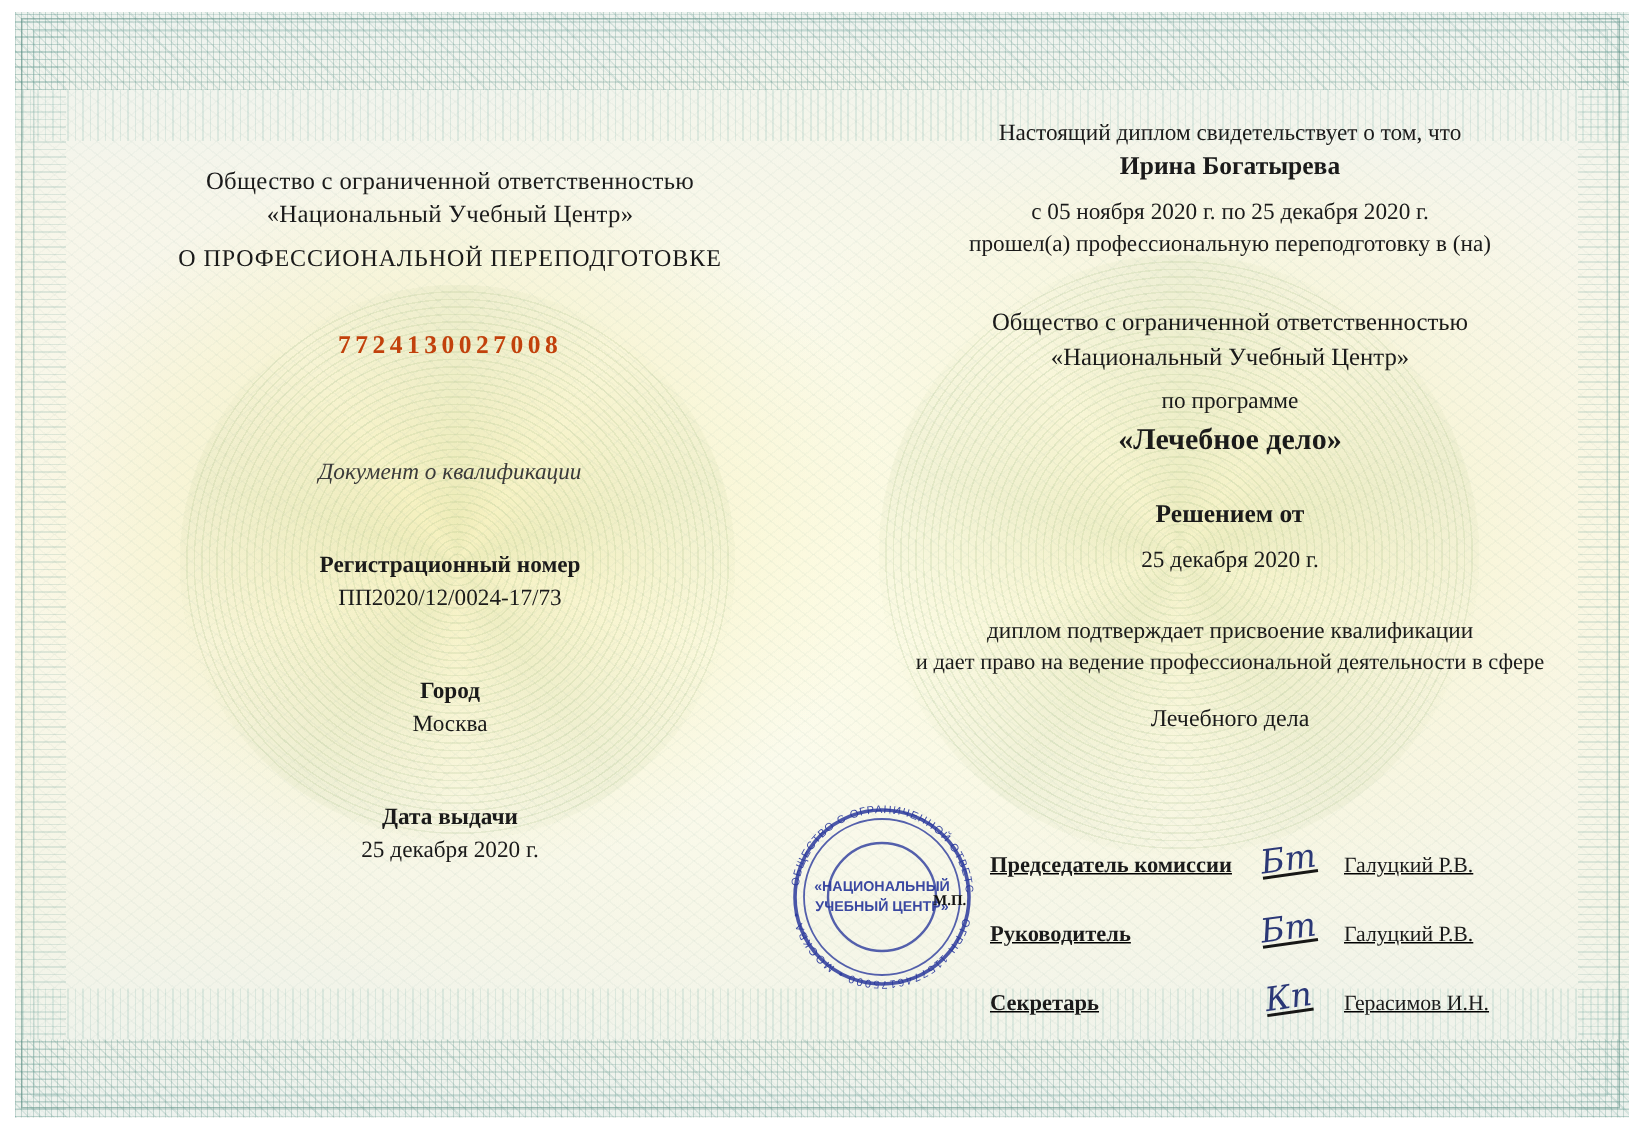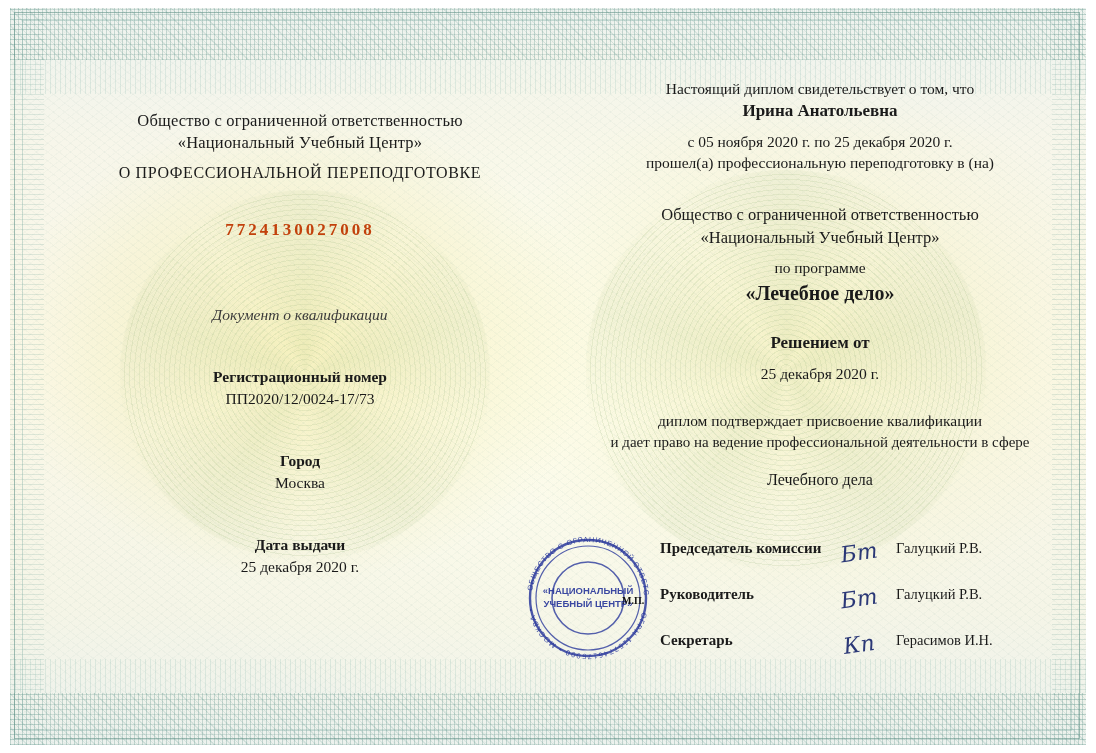--- a/index.html
+++ b/index.html
@@ -190,22 +190,23 @@
 
   
   .signatures {
     position: absolute;
     left: 660px;
     top: 540px;
     width: 410px;
   }
   .sig-row {
     display: flex;
-    align-items: flex-start;
+    align-items: flex-end;
     height: 46px;
+    text-decoration: underline;
   }
   .sig-title {
     font-size: 15px;
     font-weight: bold;
     width: 168px;
     color: #1a1a1a;
   }
   .sig-mark {
     width: 62px;
     text-align: center;
@@ -281,21 +282,21 @@
       </div>
 
       <div class="field">
         <div class="field-label">Дата выдачи</div>
         <div class="field-value">25 декабря 2020 г.</div>
       </div>
     </div>
 
     <div class="right-col">
       <div class="r-line">Настоящий диплом свидетельствует о том, что</div>
-      <div class="r-bold">Ирина Анатольевна</div>
+      <div class="r-bold">Ирина Богатырева</div>
       <div class="r-line gap-8">с 05 ноября 2020 г.    по 25 декабря 2020 г.</div>
       <div class="r-line">прошел(а) профессиональную переподготовку в (на)</div>
 
       <div class="org-block">
         <div>Общество с ограниченной ответственностью</div>
         <div>«Национальный Учебный Центр»</div>
       </div>
 
       <div class="r-line gap-8">по программе</div>
       <div class="program-name">«Лечебное дело»</div>

